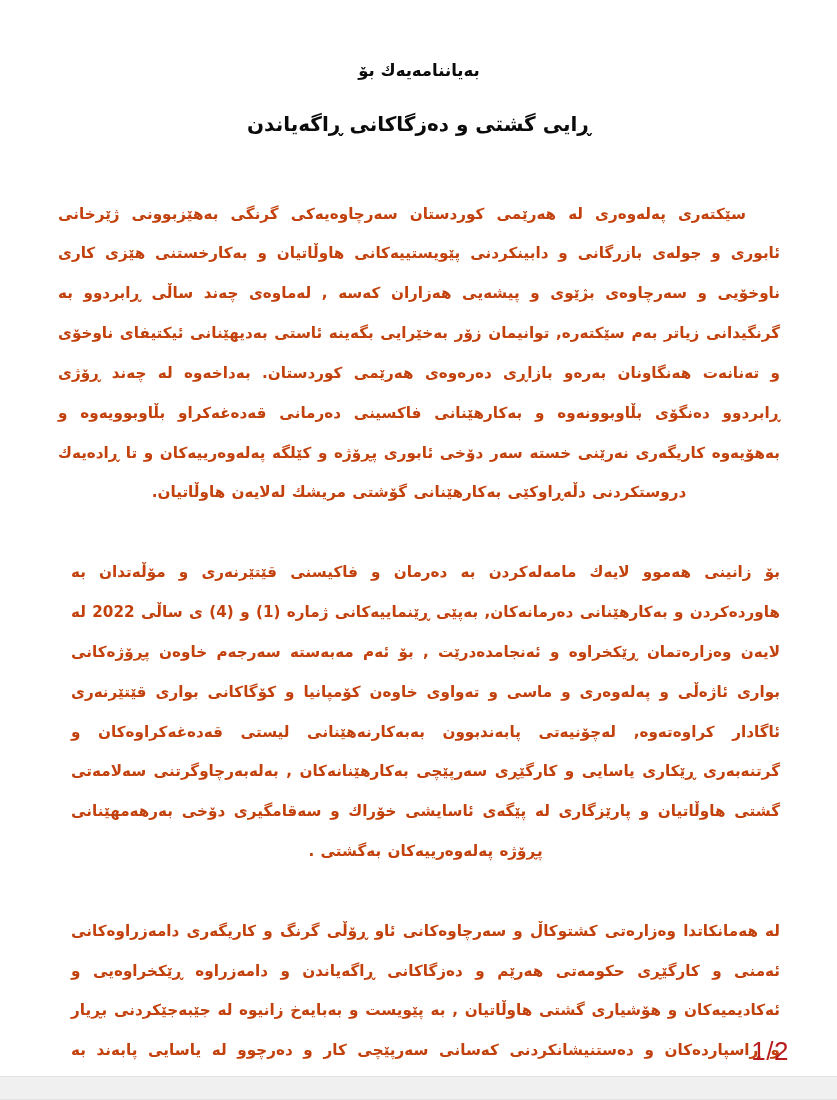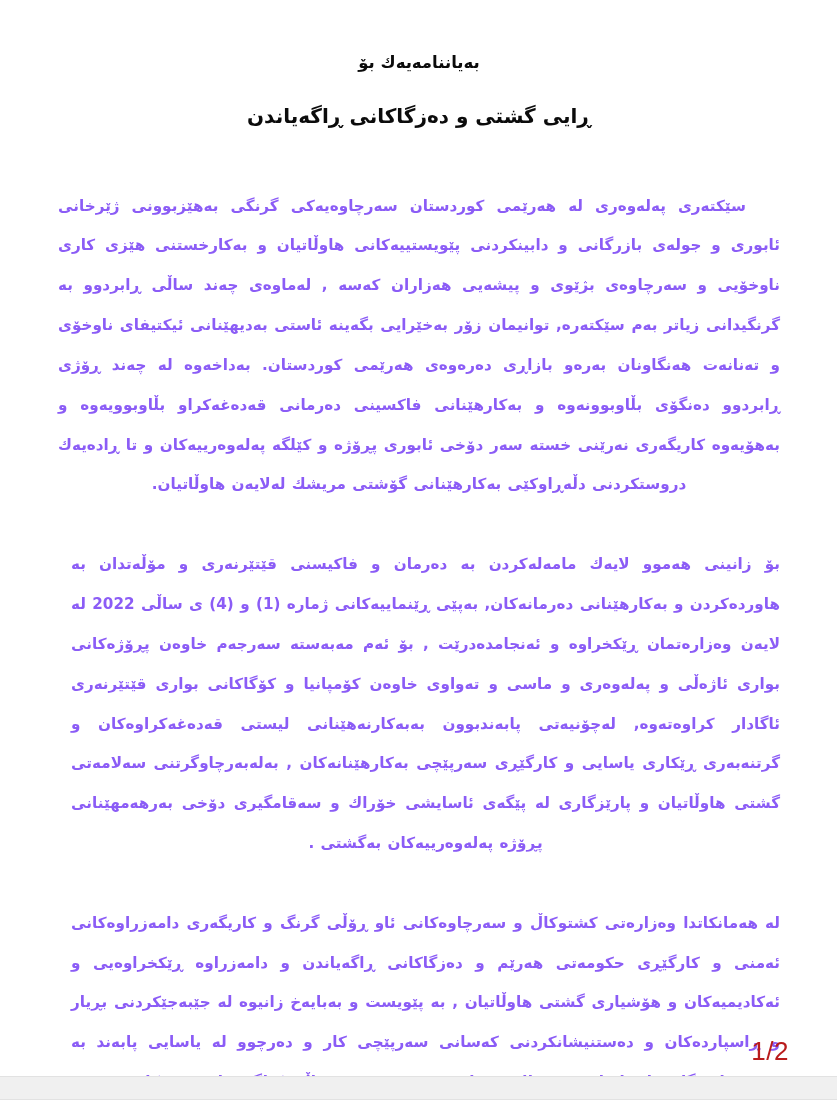--- a/index.html
+++ b/index.html
@@ -44,20 +44,21 @@
     left: 58px;
     top: 0;
     width: 722px;
     height: 1076px;
     box-sizing: border-box;
   }
 
   .title-block {
     padding-top: 50px;
     text-align: center;
+    margin-top: 8px;
   }
   .title-line {
     font-size: 16.5px;
     font-weight: bold;
     color: #0b0b0b;
     line-height: 1.55;
     letter-spacing: 0.2px;
     direction: rtl;
     unicode-bidi: isolate;
   }
@@ -71,21 +72,21 @@
   }
   p.para {
     margin: 0 0 0 0;
     direction: rtl;
     unicode-bidi: isolate;
     text-align: justify;
     text-align-last: center;
     text-justify: inter-word;
     font-size: 15.2px;
     font-weight: bold;
-    color: #8b5cf6;
+    color: #c2410c;
     line-height: 2.62;
     word-spacing: 1px;
     letter-spacing: 0.1px;
     hyphens: none;
   }
   p.para.first-para {
     text-indent: 34px;
   }
   p.para + p.para {
     margin-top: 40px;

